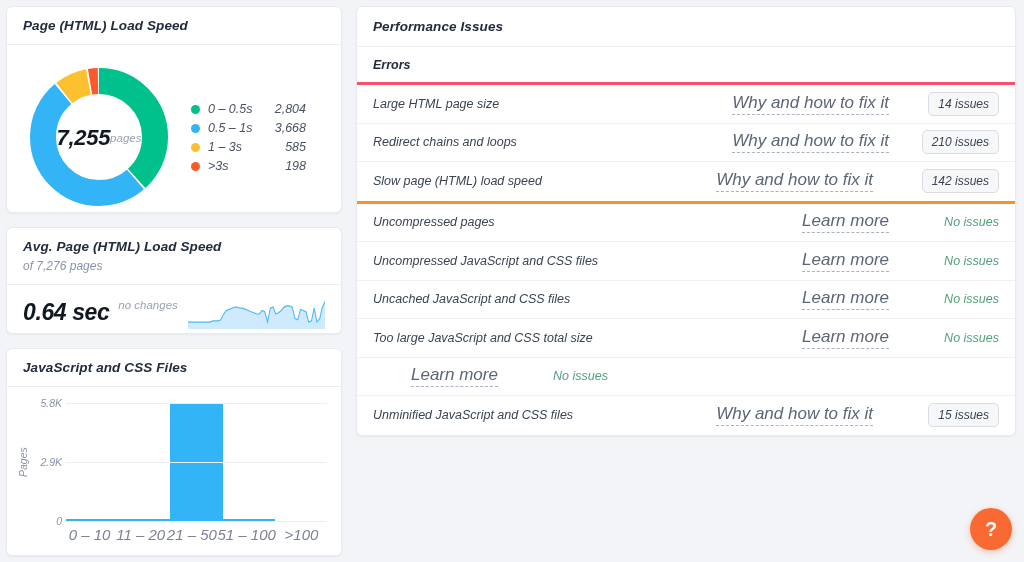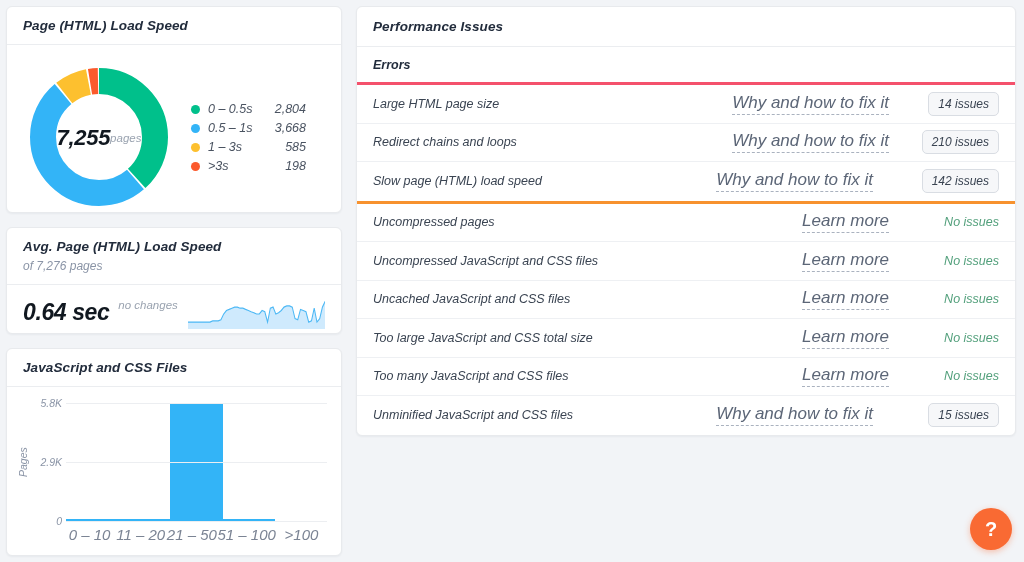--- a/index.html
+++ b/index.html
@@ -467,21 +467,20 @@
             </span>
           </div>
           <div class="issue-row">
             <span class="issue-name">Too large JavaScript and CSS total size</span>
             <span class="issue-link">Learn more</span>
             <span class="issue-count-wrap">
               <span class="no-issues">No issues</span>
             </span>
           </div>
           <div class="issue-row">
-            <span class="issue-name">Too many JavaScript and CSS files</span>
             <span class="issue-link">Learn more</span>
             <span class="issue-count-wrap">
               <span class="no-issues">No issues</span>
             </span>
           </div>
           <div class="issue-row">
             <span class="issue-name">Unminified JavaScript and CSS files</span>
             <span class="issue-link">Why and how to fix it</span>
             <span class="issue-count-wrap">
               <span class="badge">15 issues</span>

